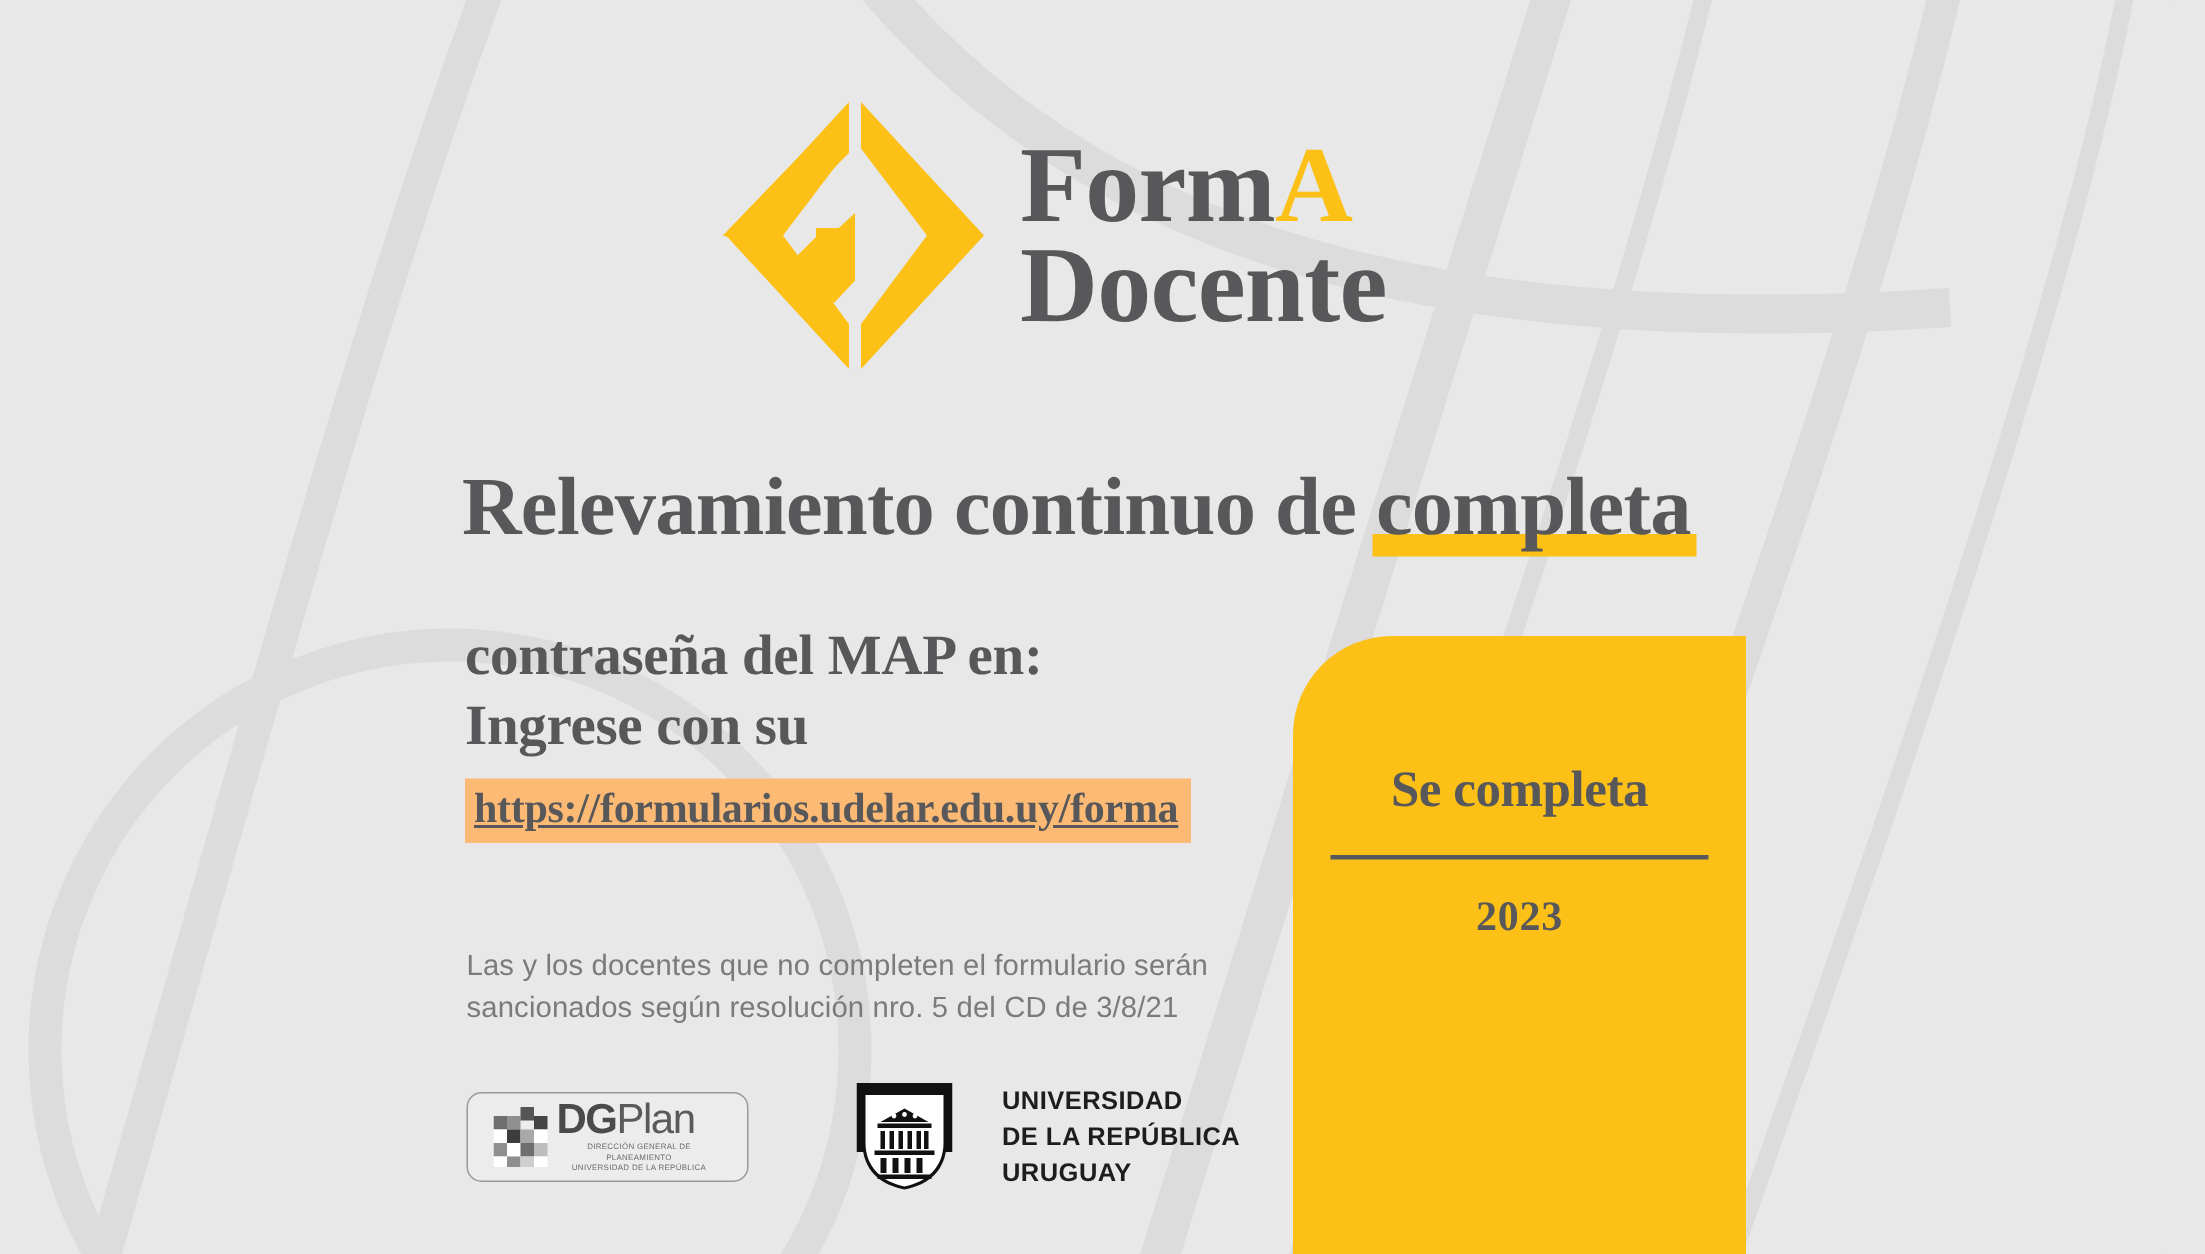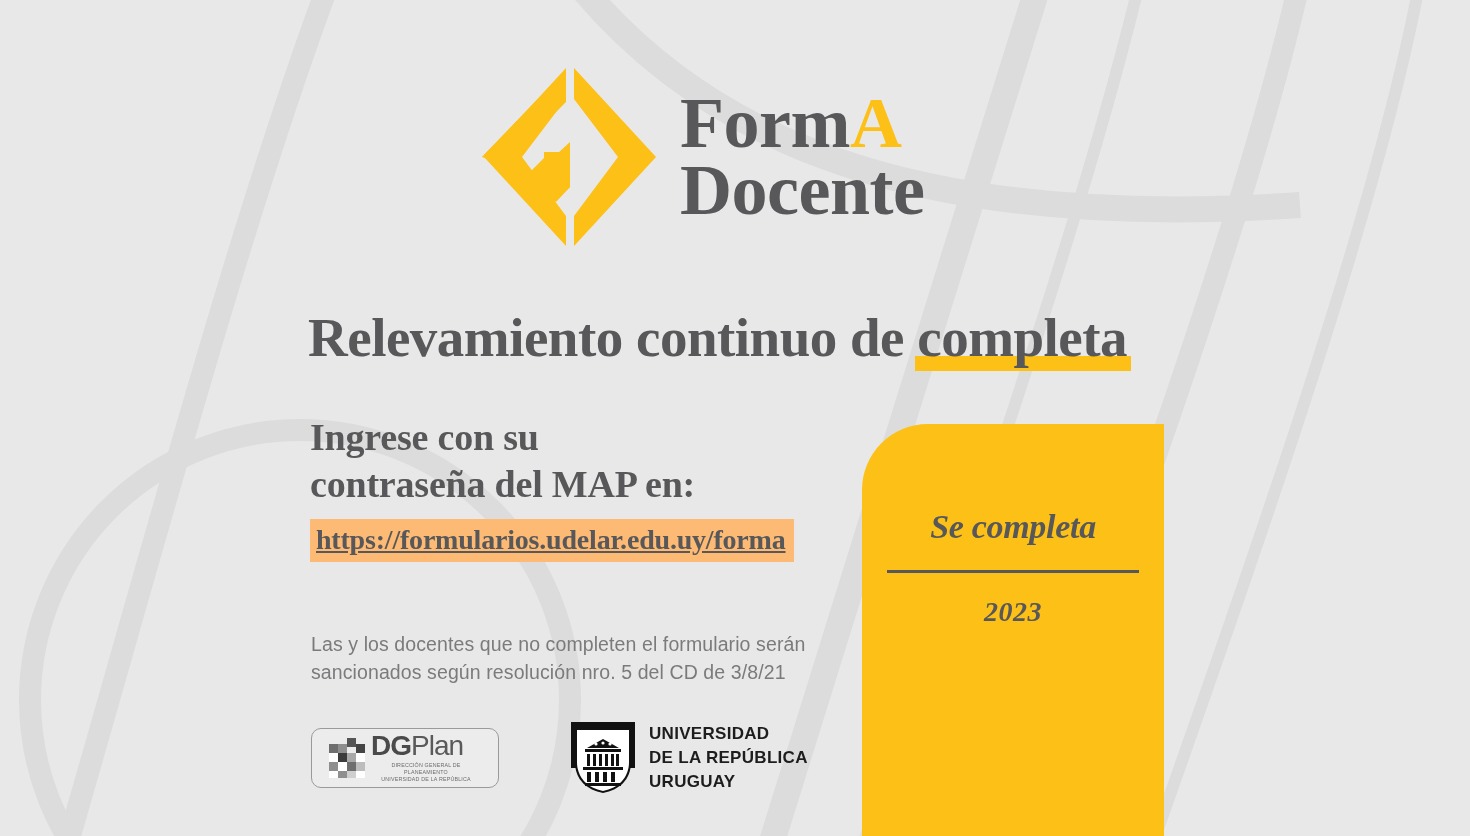--- a/index.html
+++ b/index.html
@@ -137,21 +137,21 @@
     font-family:"Liberation Sans", sans-serif;
     font-size:5.3px;
     line-height:1.35;
     color:#6a6a6a;
     text-align:center;
     letter-spacing:0.2px;
     margin-top:2px;
   }
   .udelar{
     margin-left:72px;
-    display:flex;align-items:flex-start;
+    display:flex;align-items:flex-start;gap:19px;
   }
   .udelar-mark{width:64px;height:72px;flex:0 0 auto;}
   .udelar-text{
     margin-left:14px;
     font-family:"Liberation Sans", sans-serif;
     font-weight:700;
     font-size:17px;
     line-height:1.42;
     color:#1d1d1d;
     letter-spacing:0.3px;
@@ -162,21 +162,20 @@
     position:absolute;
     left:862px;top:424px;
     width:302px;height:412px;
     background:#fcc016;
     border-top-left-radius:66px;
     z-index:2;
     display:flex;flex-direction:column;
     align-items:center;
     padding-top:84px;
     box-sizing:border-box;
-    font-style:italic;
   }
   .panel-head{
     font-size:34px;font-weight:700;
     color:#58585a;
     line-height:1.14;
     letter-spacing:-0.3px;
   }
   .panel-dates{
     margin-top:2px;
     text-align:center;
@@ -237,22 +236,22 @@
       </div>
       <div class="logo-line2">Docente</div>
     </div>
   </div>
 
   <div class="headline">
     <span>Relevamiento continuo de </span><span class="hl">completa</span>
   </div>
 
   <div class="instructions">
+    <div class="instr-line">contraseña del MAP en:</div>
     <div class="instr-line">Ingrese con su</div>
-    <div class="instr-line">contraseña del MAP en:</div>
     <a class="url-chip" href="#">https://formularios.udelar.edu.uy/forma</a>
   </div>
 
   <div class="fineprint">
     <div>Las y los docentes que no completen el formulario serán</div>
     <div>sancionados según resolución nro. 5 del CD de 3/8/21</div>
   </div>
 
   <div class="footer-logos">
 

